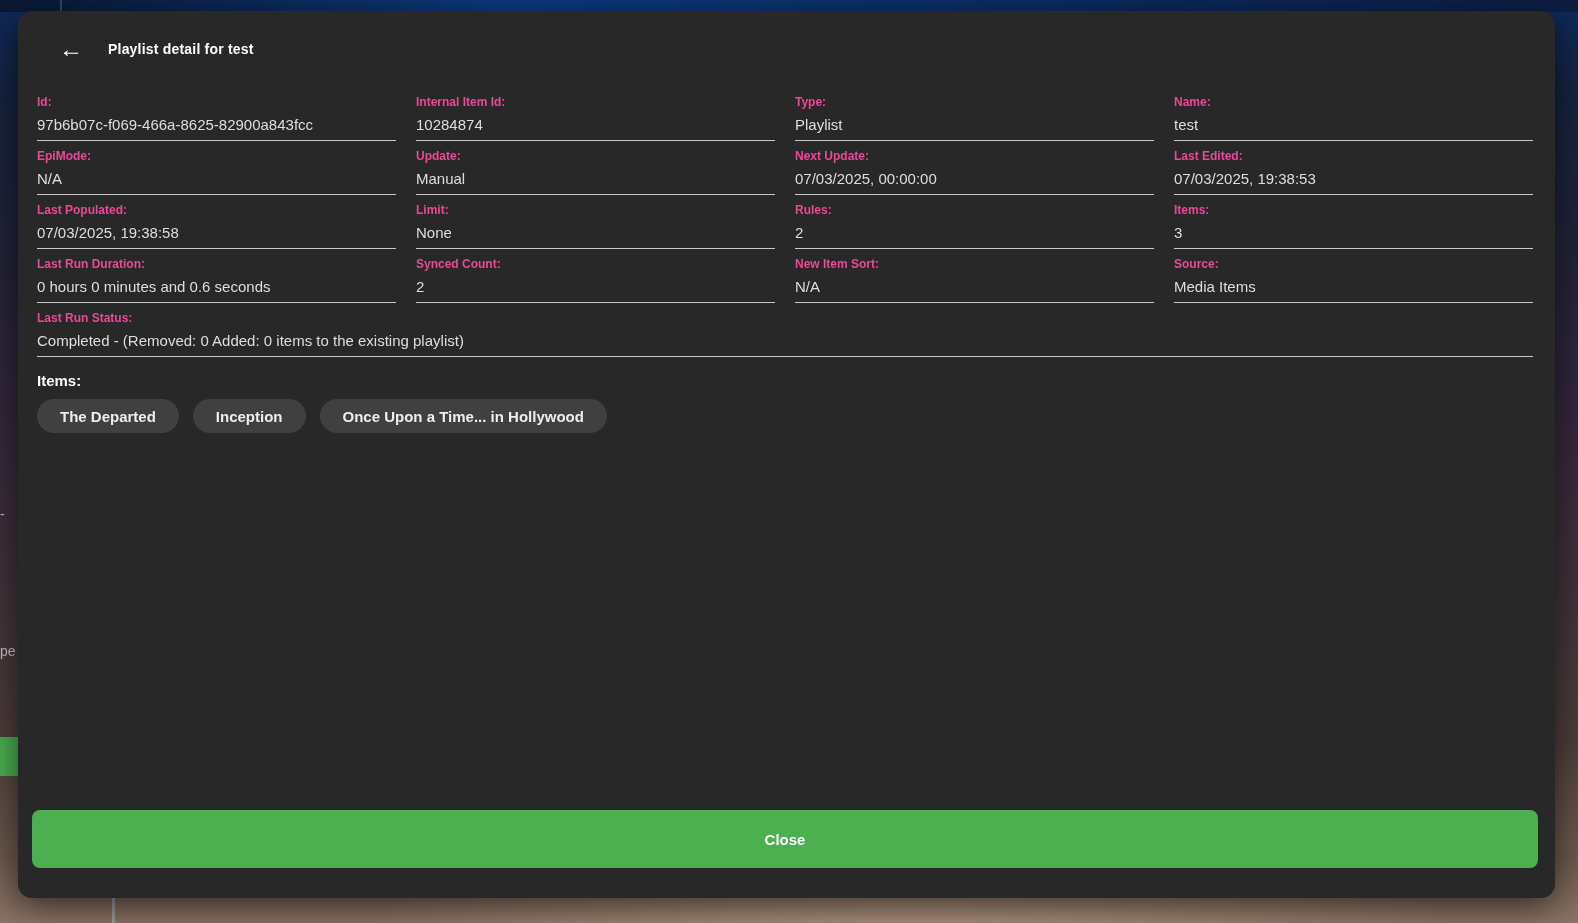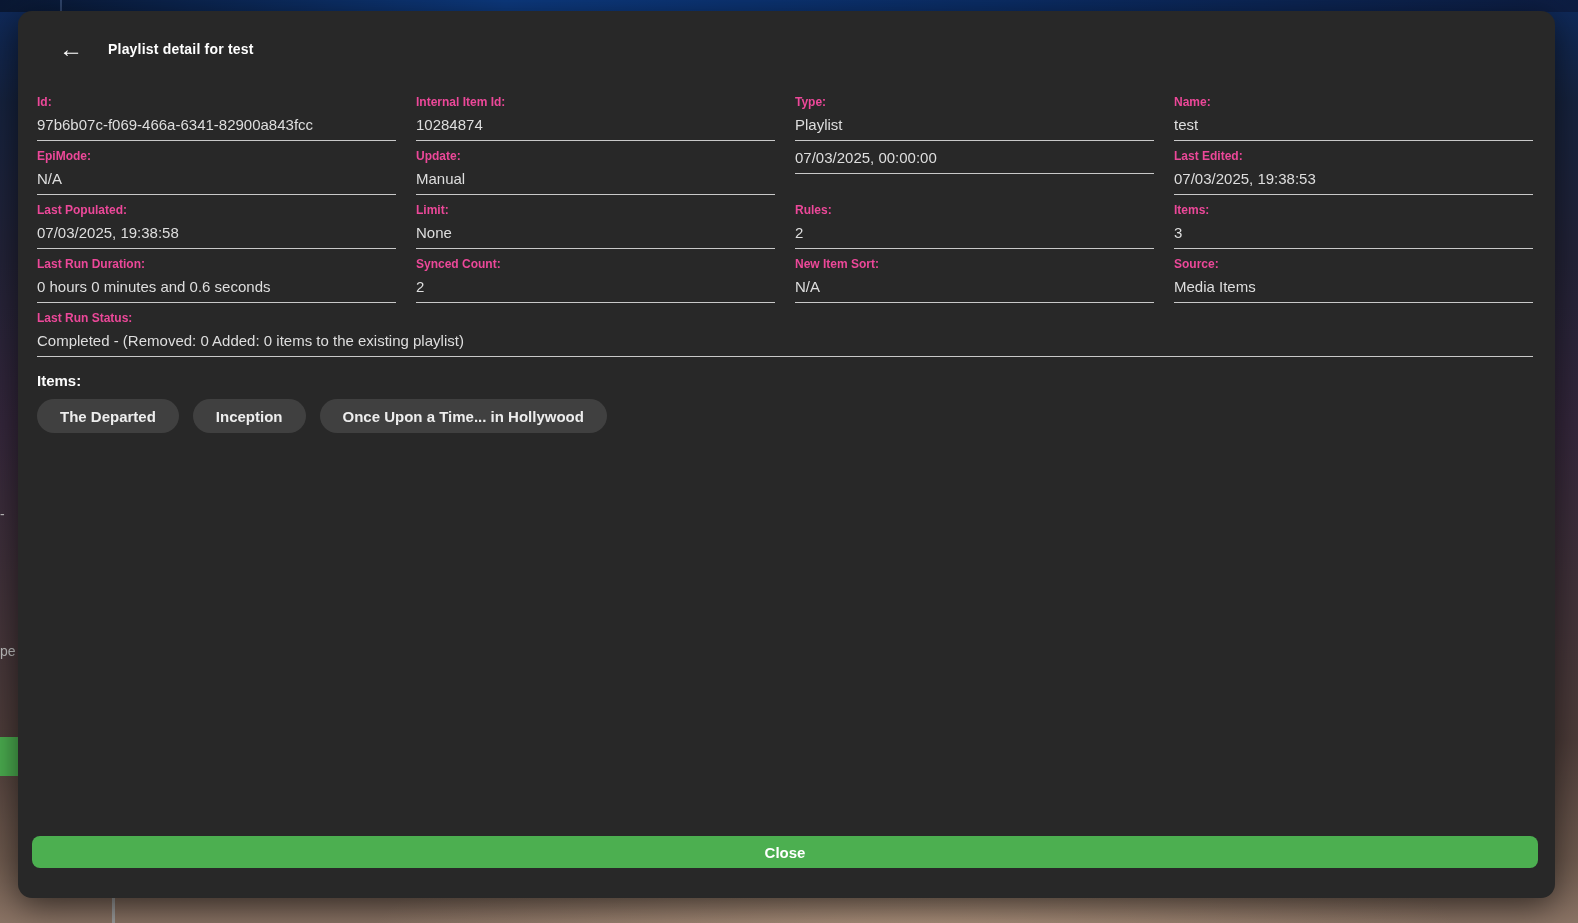--- a/index.html
+++ b/index.html
@@ -61,21 +61,21 @@
   .items-label { font-size:15px; font-weight:700; color:#fafafa; line-height:19px; margin-bottom:9px; }
   .chips-row { display:flex; gap:14px; }
   .chip {
     background:#404040; color:#ededed; font-weight:700; font-size:15px;
     height:34px; display:flex; align-items:center; padding:0 23px;
     border-radius:19px; border:none; font-family:inherit; cursor:pointer; white-space:nowrap;
   }
 
   
   .close-btn {
-    position:absolute; left:14px; right:17px; bottom:30px; height:32px;
+    position:absolute; left:14px; right:17px; bottom:30px; height:58px;
     border:none; border-radius:8px; color:#fff; font-weight:700; font-size:15px;
     font-family:inherit; cursor:pointer;
   }
 </style>
 </head>
 <body>
 
 <div class="backdrop"></div>
 <div class="top-strip">
   <div class="win-edge"></div>
@@ -89,21 +89,21 @@
 
   <div class="modal-header">
     <button class="back-btn">←</button>
     <div class="modal-title">Playlist detail for test</div>
   </div>
 
   <div class="fields-grid">
 
     <div class="field">
       <div class="field-label">Id:</div>
-      <div class="field-value">97b6b07c-f069-466a-6341-82900a843fcc</div>
+      <div class="field-value">97b6b07c-f069-466a-8625-82900a843fcc</div>
     </div>
     <div class="field">
       <div class="field-label">Internal Item Id:</div>
       <div class="field-value">10284874</div>
     </div>
     <div class="field">
       <div class="field-label">Type:</div>
       <div class="field-value">Playlist</div>
     </div>
     <div class="field">
@@ -113,20 +113,21 @@
 
     <div class="field">
       <div class="field-label">EpiMode:</div>
       <div class="field-value">N/A</div>
     </div>
     <div class="field">
       <div class="field-label">Update:</div>
       <div class="field-value">Manual</div>
     </div>
     <div class="field">
+      <div class="field-label">Next Update:</div>
       <div class="field-value">07/03/2025, 00:00:00</div>
     </div>
     <div class="field">
       <div class="field-label">Last Edited:</div>
       <div class="field-value">07/03/2025, 19:38:53</div>
     </div>
 
     <div class="field">
       <div class="field-label">Last Populated:</div>
       <div class="field-value">07/03/2025, 19:38:58</div>

